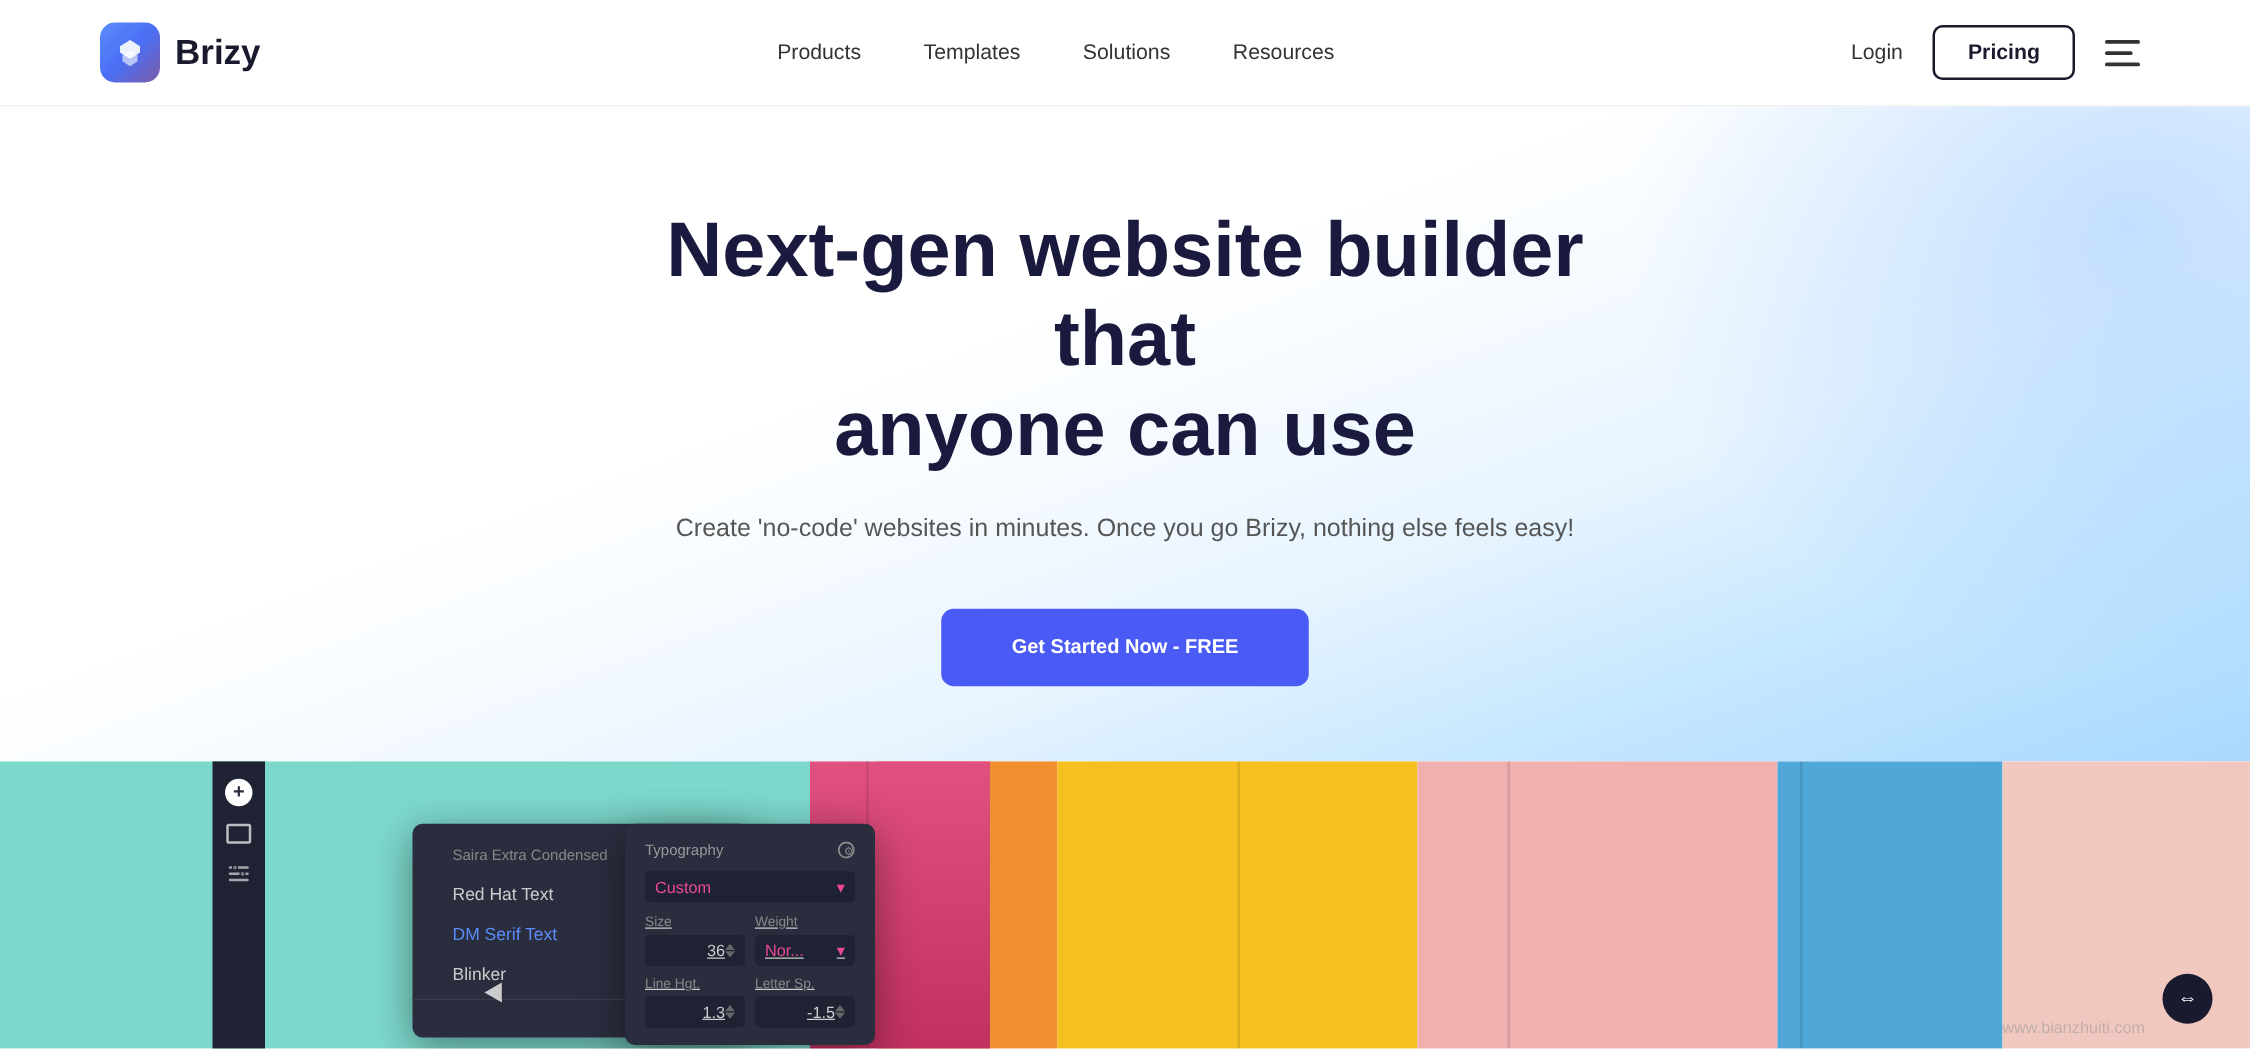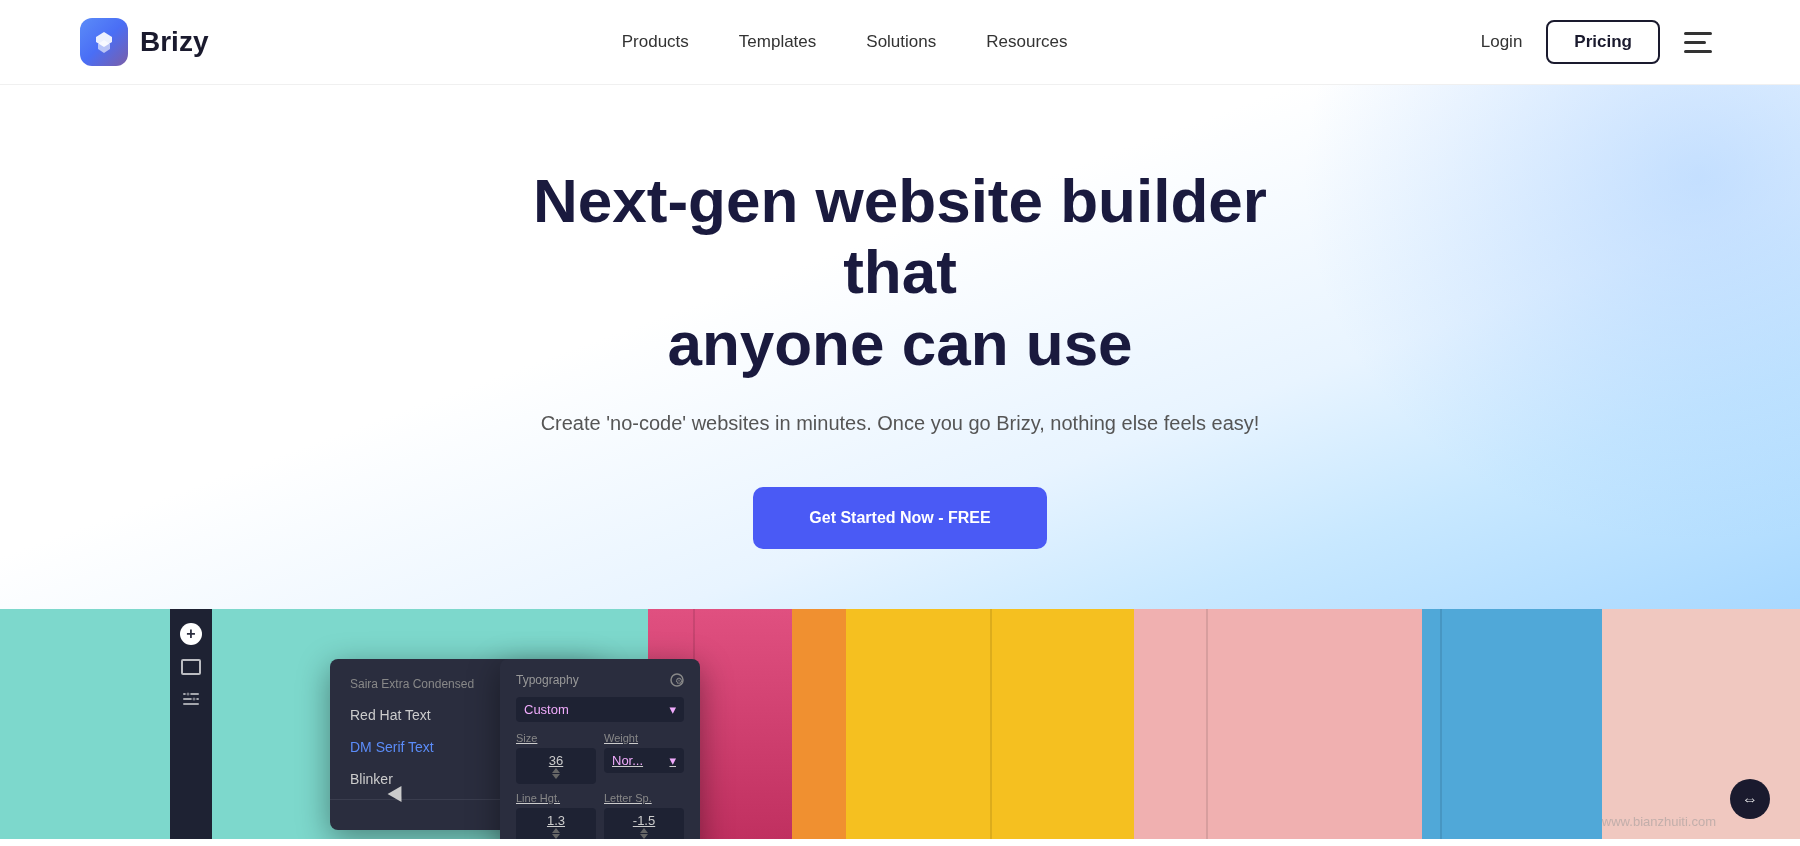--- a/index.html
+++ b/index.html
@@ -171,21 +171,21 @@
       left: 330px;
       top: 50px;
       width: 270px;
       background: #2a2d3e;
       border-radius: 8px;
       padding: 14px 0;
       box-shadow: 0 8px 32px rgba(0,0,0,0.4);
       z-index: 5;
     }
     .typo-panel-row {
-      padding: 8px 20px;
+      padding: 8px 32px;
       color: #ccc;
       font-size: 14px;
       cursor: pointer;
     }
     .typo-panel-row.active { color: #5b8cf8; }
     .typo-panel-row.section-title { color: #888; font-size: 12px; padding-top: 4px; }
 
     
     .typo-settings {
       position: absolute;
@@ -217,40 +217,39 @@
     .settings-field label { font-size: 11px; color: #888; display: block; margin-bottom: 4px; }
     .settings-field .field-val {
       background: #1e2233;
       border-radius: 4px;
       padding: 5px 8px;
       font-size: 13px;
       color: #ccc;
       display: flex;
       align-items: center;
       justify-content: flex-end;
-      flex-direction: column;
     }
     .settings-field .field-val .arrows {
       display: flex;
       flex-direction: column;
       gap: 1px;
     }
     .settings-field .field-val .arrow {
       width: 0; height: 0;
       border-left: 4px solid transparent;
       border-right: 4px solid transparent;
     }
     .arrow-up { border-bottom: 5px solid #666; }
     .arrow-down { border-top: 5px solid #666; }
     .dropdown-field {
       background: #1e2233;
       border-radius: 4px;
       padding: 5px 8px;
       font-size: 13px;
-      color: #f0abfc;
+      color: #ec4899;
       display: flex;
       justify-content: space-between;
       align-items: center;
     }
     .add-font-row {
       display: flex;
       align-items: center;
       gap: 8px;
       padding: 8px 18px;
       color: #888;

